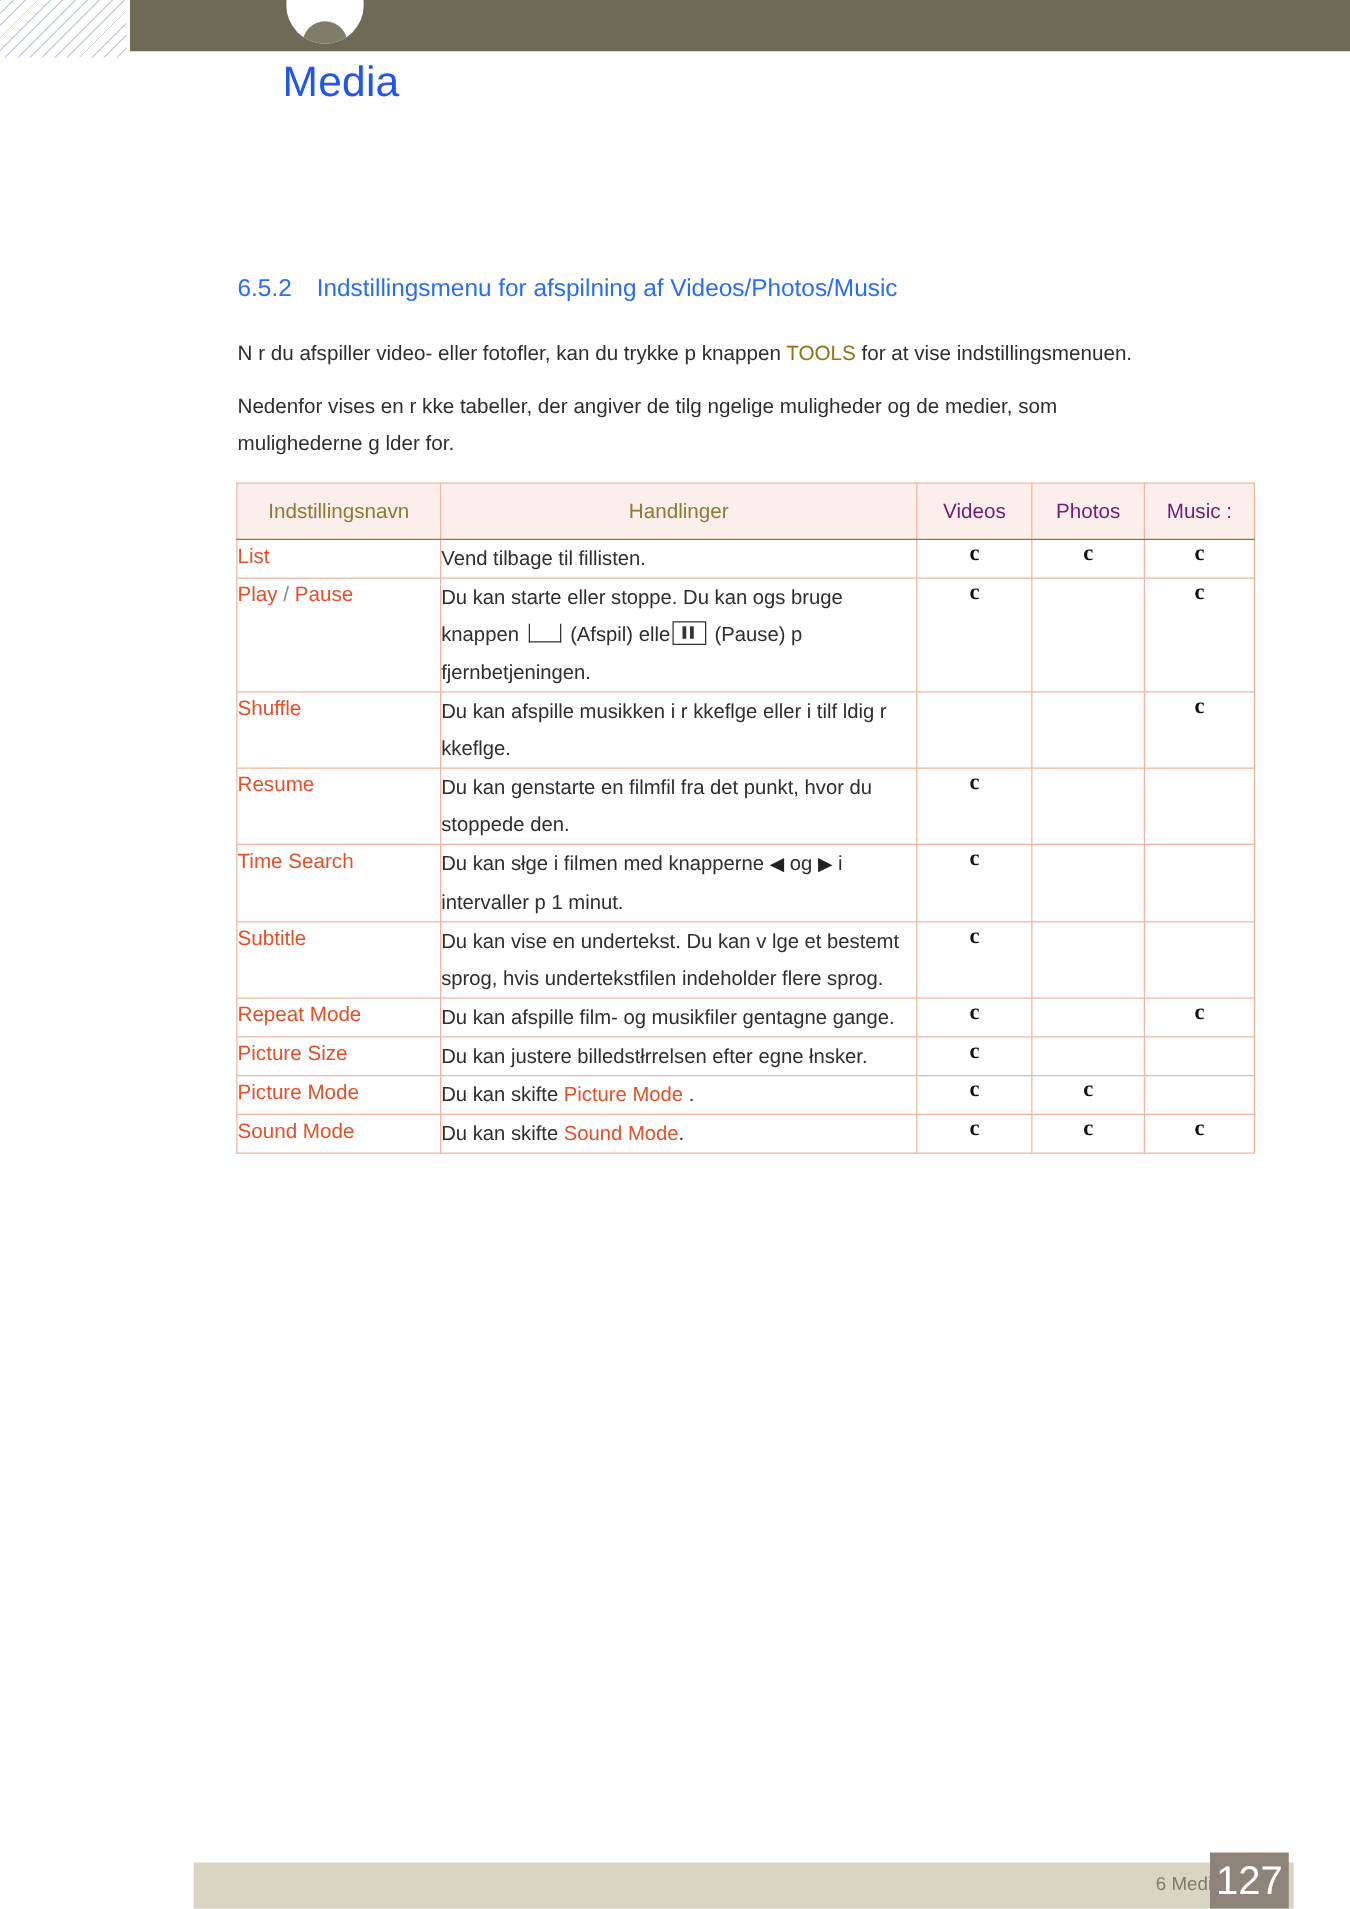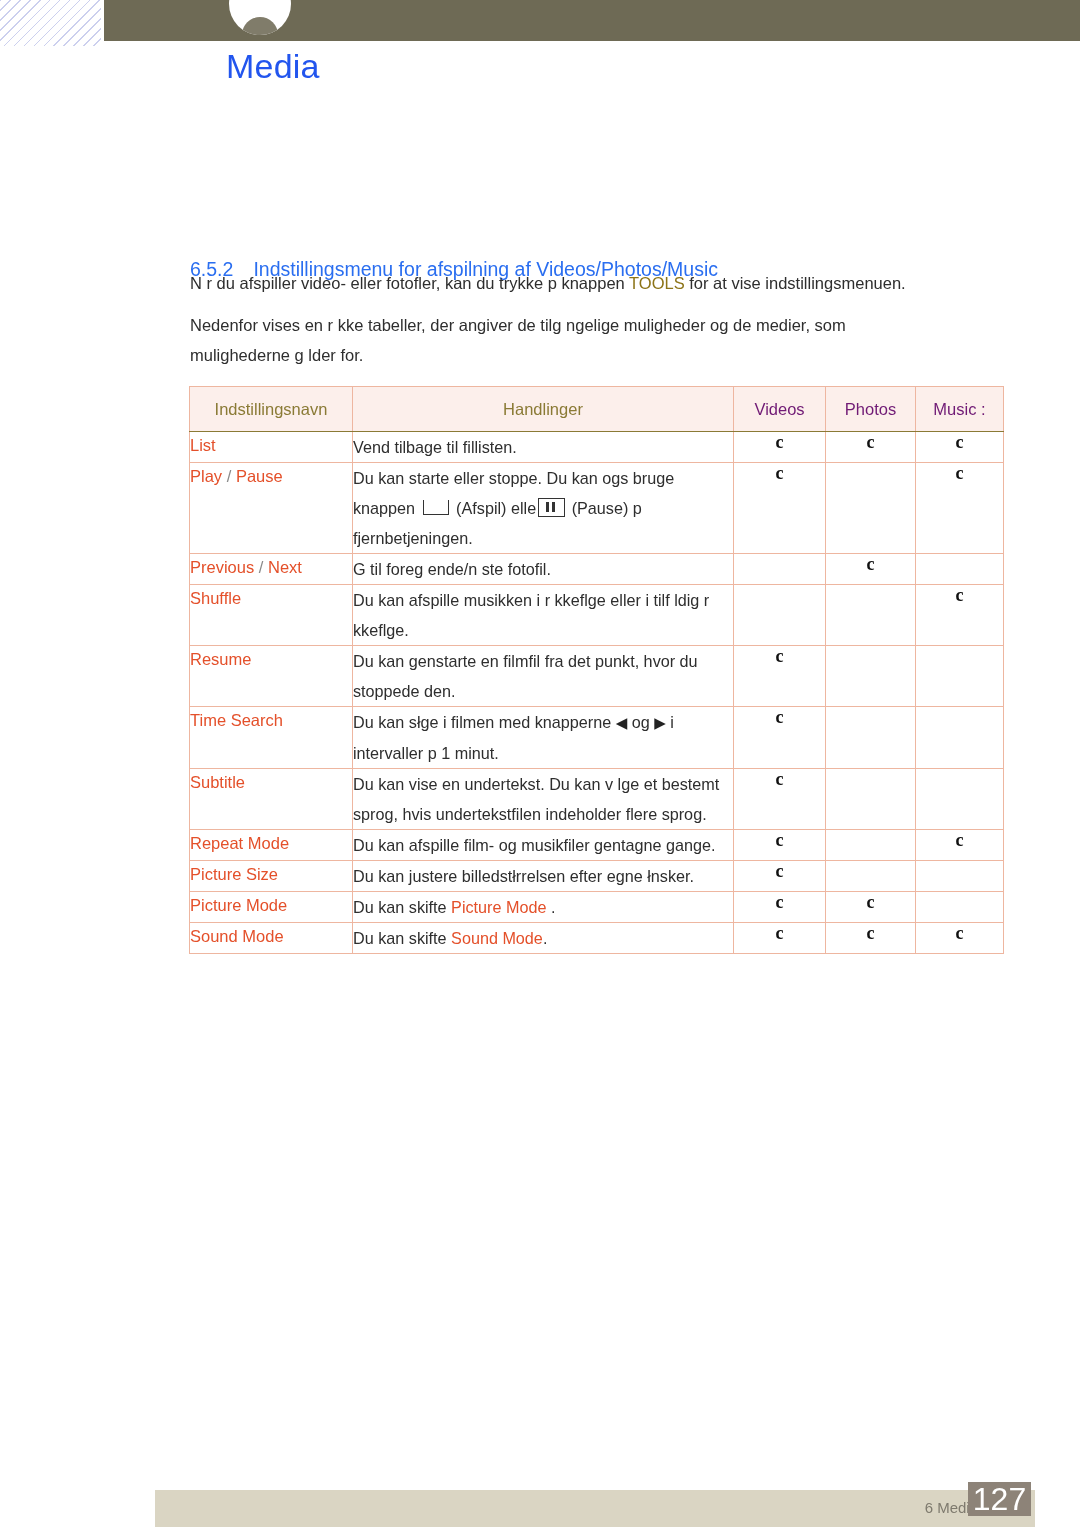--- a/index.html
+++ b/index.html
@@ -74,21 +74,20 @@
   }
 
   
   .section-heading {
     position: absolute;
     left: 190px;
     top: 220px;
     font-size: 19.5px;
     color: #2a6ef0;
     white-space: nowrap;
-    margin-top: 38px;
   }
   .section-heading .num {
     margin-right: 20px;
   }
 
   
   .para {
     position: absolute;
     left: 190px;
     font-size: 16.5px;
@@ -207,21 +206,21 @@
     right: 102px;
     top: 1499px;
     font-size: 15px;
     color: #7e7a6e;
   }
   .page-number-box {
     position: absolute;
     left: 968px;
     top: 1482px;
     width: 63px;
-    height: 34px;
+    height: 45px;
     background: #8d8378;
     color: #ffffff;
     font-size: 32px;
     display: flex;
     align-items: center;
     justify-content: center;
   }
 </style>
 </head>
 <body>
@@ -271,27 +270,20 @@
         <td class="cell-mark">c</td>
       </tr>
       <tr>
         <td class="cell-name"><span>Play</span><span class="sep"> / </span><span>Pause</span></td>
         <td class="cell-act"><span>Du kan starte eller stoppe. Du kan ogs  bruge knappen </span><span class="glyph-play"></span><span> (Afspil) elle</span><span class="glyph-pause"></span><span>  (Pause) p  fjernbetjeningen.</span></td>
         <td class="cell-mark">c</td>
         <td class="cell-mark"></td>
         <td class="cell-mark">c</td>
       </tr>
       <tr>
-        <td class="cell-name"><span>Previous</span><span class="sep"> / </span><span>Next</span></td>
-        <td class="cell-act"><span>G  til foreg ende/n ste fotofil.</span></td>
-        <td class="cell-mark"></td>
-        <td class="cell-mark">c</td>
-        <td class="cell-mark"></td>
-      </tr>
-      <tr>
         <td class="cell-name"><span>Shuffle</span></td>
         <td class="cell-act"><span>Du kan afspille musikken i r kkeflge eller i tilf ldig r kkeflge.</span></td>
         <td class="cell-mark"></td>
         <td class="cell-mark"></td>
         <td class="cell-mark">c</td>
       </tr>
       <tr>
         <td class="cell-name"><span>Resume</span></td>
         <td class="cell-act"><span>Du kan genstarte en filmfil fra det punkt, hvor du stoppede den.</span></td>
         <td class="cell-mark">c</td>

